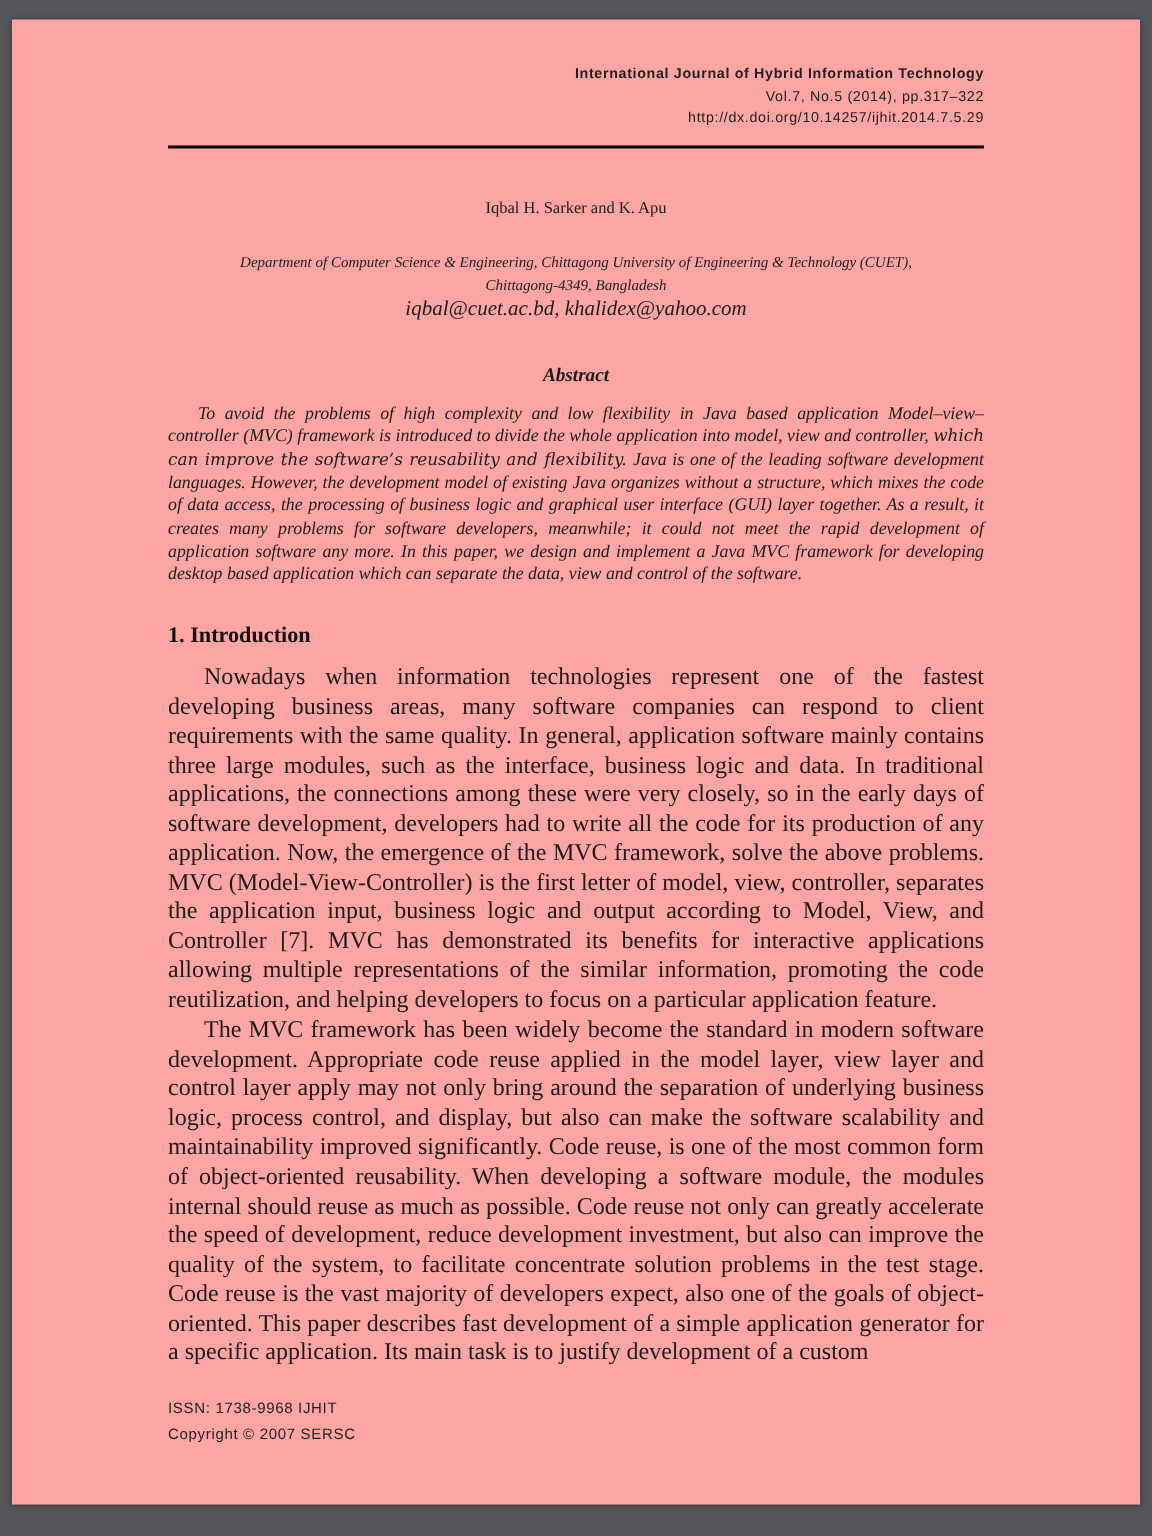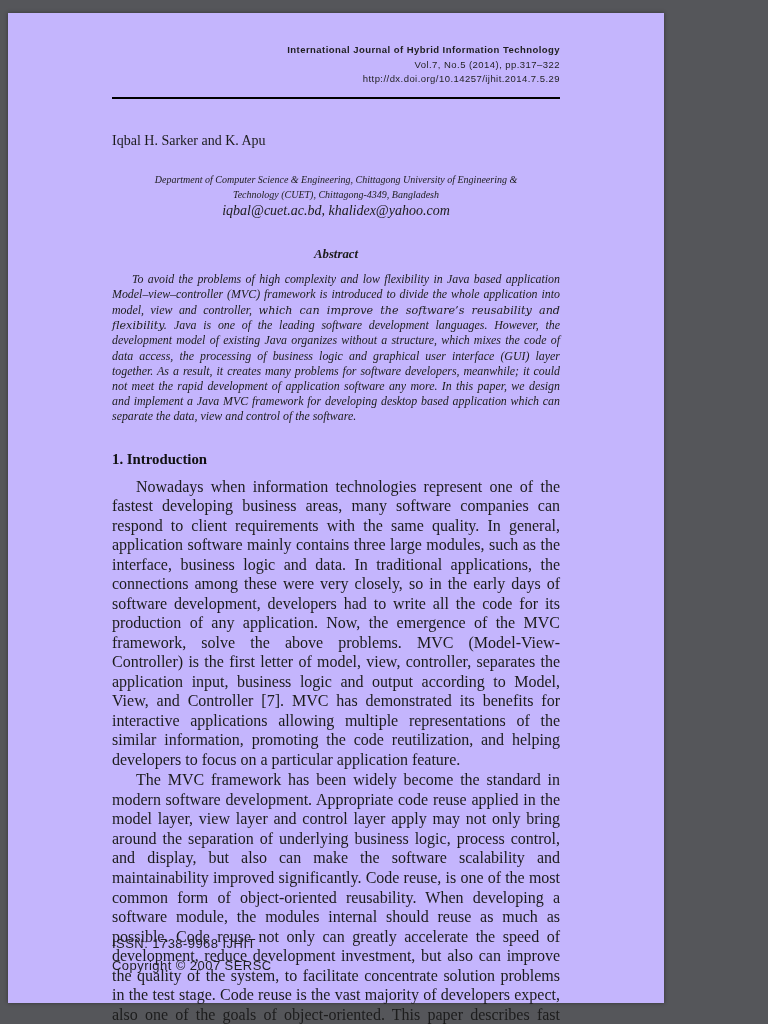--- a/index.html
+++ b/index.html
@@ -10,24 +10,24 @@
     font-family: "Liberation Serif", serif;
   }
   .viewer {
     width: 768px;
     height: 1024px;
     box-sizing: border-box;
     padding: 13px 8px 21px 8px;
   }
   .page {
     position: relative;
-    width: 656px;
+    width: 752px;
     height: 990px;
     box-sizing: border-box;
-    background: #c4b5fd;
+    background: #fca5a5;
     padding: 30px 104px 0 104px;
     color: #1c1c1c;
     box-shadow: 0 0 4px rgba(0,0,0,0.4);
   }
   .journal-header {
     text-align: right;
     font-family: "Liberation Sans", sans-serif;
     font-size: 9.5px;
     letter-spacing: 0.45px;
     line-height: 1.55;
@@ -41,22 +41,22 @@
   }
   h1.paper-title {
     font-size: 17.5px;
     font-weight: bold;
     text-align: center;
     line-height: 1.4;
     margin: 28px 4px 0 4px;
     color: #111;
   }
   .authors {
-    text-align: left;
-    font-size: 14px;
+    text-align: center;
+    font-size: 11px;
     margin-top: 34px;
   }
   .affiliation {
     text-align: center;
     font-style: italic;
     font-size: 10px;
     line-height: 1.45;
     margin: 24px 28px 0 28px;
   }
   .emails {
@@ -101,23 +101,23 @@
     font-size: 16px;
     line-height: 1.22;
     text-align: justify;
     text-indent: 24px;
     margin: 9px 0 0 0;
   }
   .body-para + .body-para { margin-top: 1px; }
   .page-footer {
     position: absolute;
     left: 104px;
-    bottom: 26px;
+    bottom: 38px;
     font-family: "Liberation Sans", sans-serif;
-    font-size: 13px;
+    font-size: 10px;
     letter-spacing: 0.45px;
     line-height: 1.7;
     color: #1f1f1f;
     margin-top: 47px;
   }
 </style>
 </head>
 <body>
 
 <div class="viewer">

